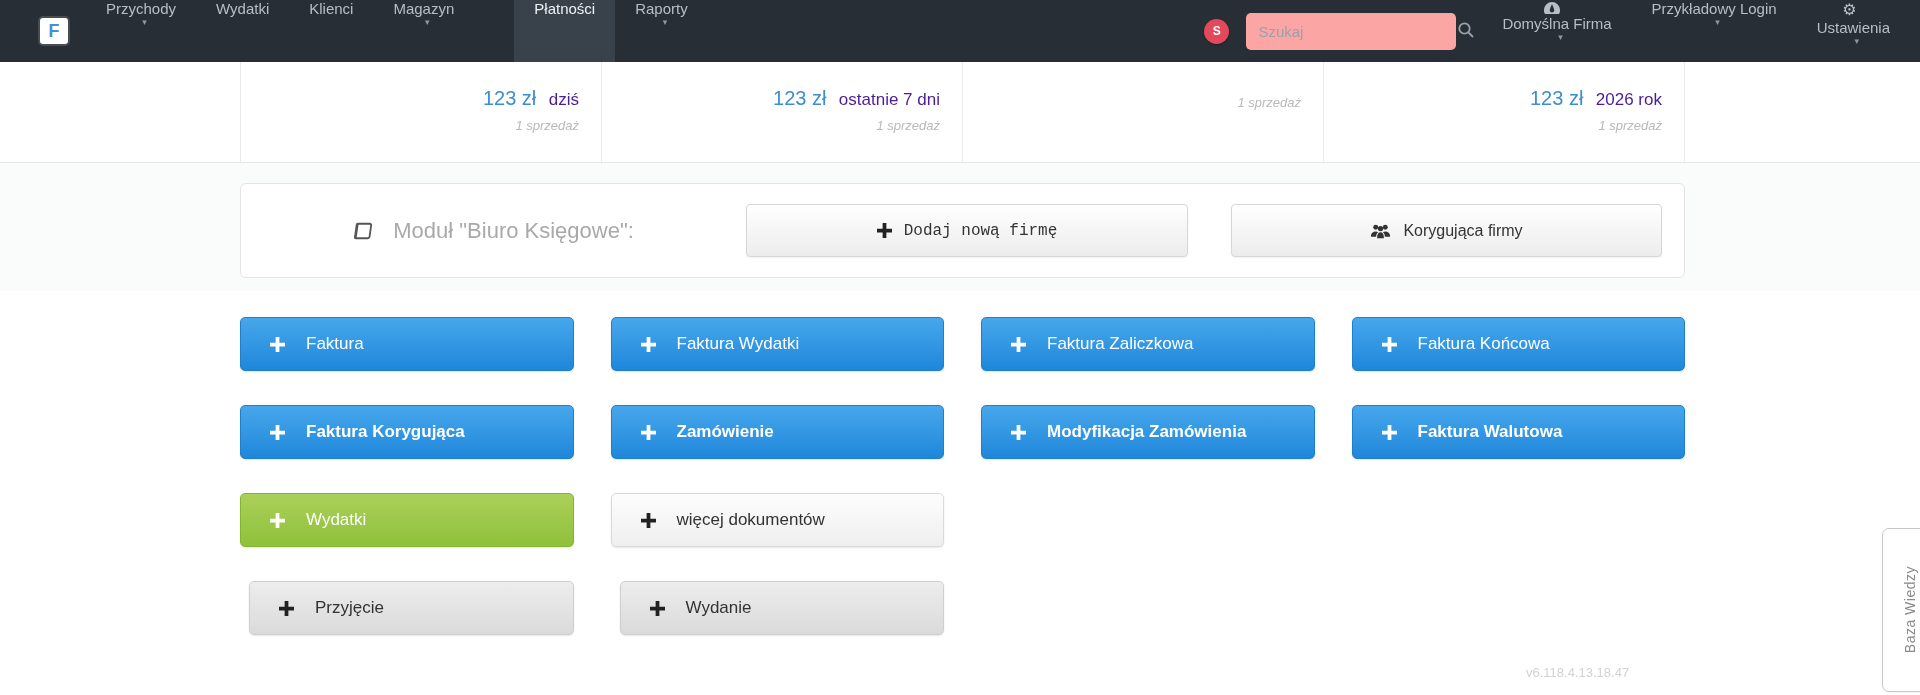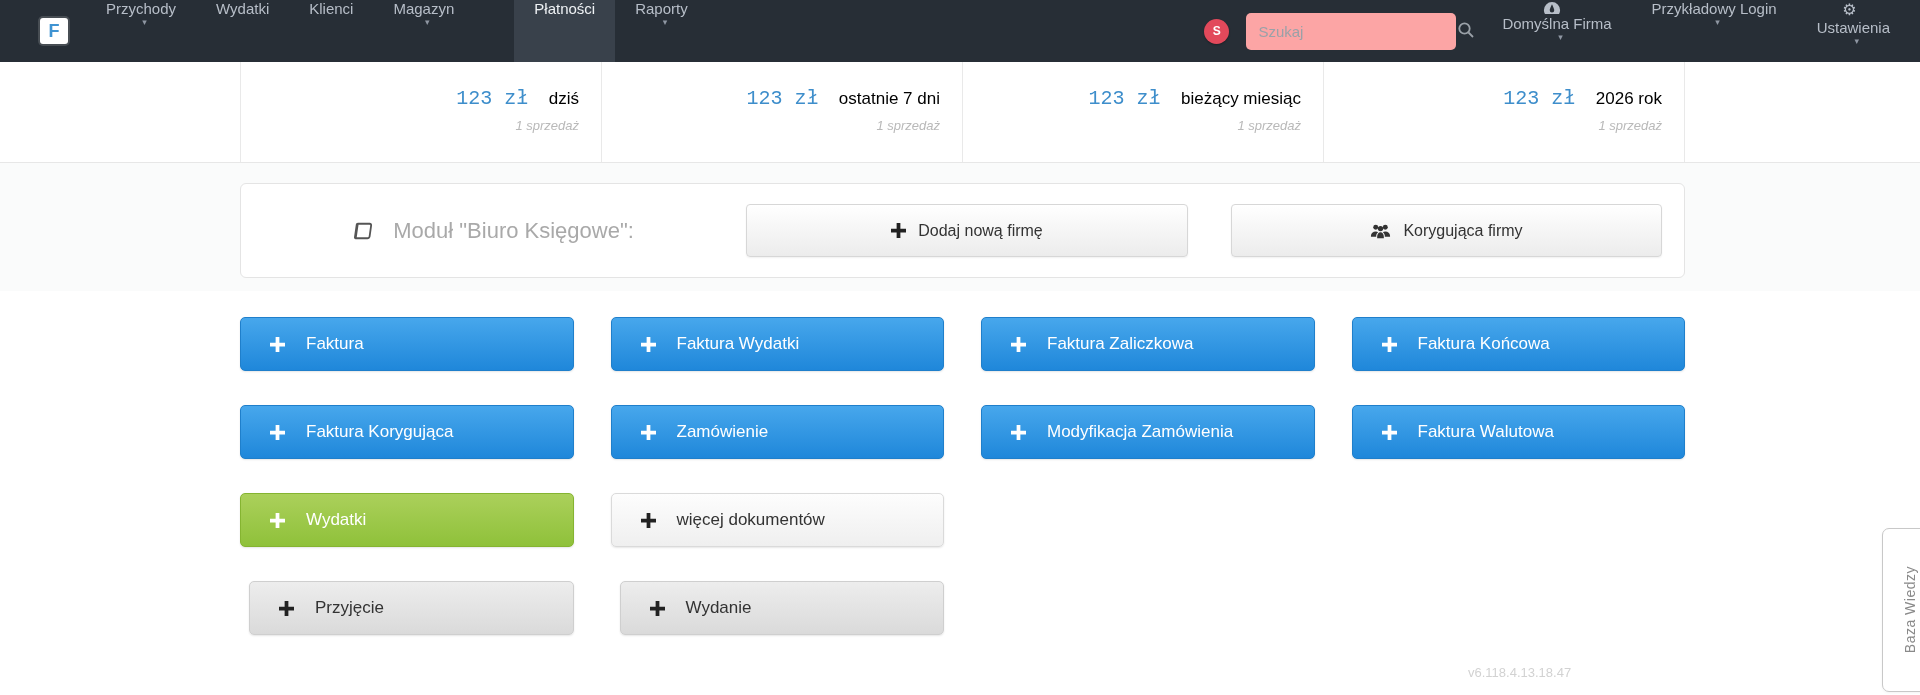--- a/index.html
+++ b/index.html
@@ -29,61 +29,61 @@
   .nav-ico { margin-right:9px; display:flex; align-items:center; }
   .gear-glyph { font-size:16px; color:#b7bec8; margin-right:8px; }
 
   
   .stats { position:absolute; top:62px; left:0; width:1920px; height:101px;
            background:#ffffff; border-bottom:1px solid #e7e7e7; }
   .stats-wrap { margin-left:240px; width:1445px; height:100%; display:flex; }
   .stat { flex:1; border-left:1px solid #e9e9e9; padding:25px 22px 0 0; text-align:right; }
   .stat:last-child { border-right:1px solid #e9e9e9; }
   .stat-line1 { white-space:nowrap; }
-  .stat-value { color:#3e8ecb; font-size:20px; cursor:pointer;font-family:Liberation Mono, monospace; }
-  .stat-label { color:#000000; font-size:17px; margin-left:16px; }
+  .stat-value { color:#3e8ecb; font-size:20px; cursor:pointer; }
+  .stat-label { color:#4c1d95; font-size:17px; margin-left:8px; }
   .stat-sub { color:#b9b9b9; font-size:13px; font-style:italic; margin-top:8px; }
 
   
   .module-band { position:absolute; top:163px; left:0; width:1920px; height:144px;
                  background:#fafbfb; border-bottom:1px solid #f0f0f0; }
   .module-card { margin-left:240px; margin-top:20px; width:1445px; height:95px;
                  background:#ffffff; border:1px solid #e4e4e4; border-radius:6px;
                  display:flex; align-items:center; }
   .module-title { width:505px; text-align:center; color:#a9a9a9; font-size:22px; white-space:nowrap; }
   .module-title svg { vertical-align:-3px; margin-right:12px; }
   .btn-light { height:53px; border-radius:4px; border:1px solid #d7d7d7;
                background:linear-gradient(180deg,#ffffff 0%,#ececec 100%);
                box-shadow:0 1px 2px rgba(0,0,0,0.06);
                color:#333; font-size:16px; display:flex; align-items:center; justify-content:center;
                cursor:pointer; white-space:nowrap; }
-  .btn-addfirm { width:442px; }
+  .btn-addfirm { width:442px;font-family:Liberation Mono, monospace; }
   .btn-firms { width:431px; margin-left:43px; }
   .btn-light svg { margin-right:12px; }
 
   
   .content { position:absolute; top:291px; left:0; width:1920px; height:388px; background:#fff; }
   .grid { margin-left:240px; width:1445px; padding-top:26px;
           display:grid; grid-template-columns:repeat(4,1fr); gap:34px 37px; }
   .abtn { height:54px; border-radius:5px; font-size:17px; display:flex; align-items:center;
           padding-left:29px; cursor:pointer; white-space:nowrap;
           box-shadow:0 1px 2px rgba(0,0,0,0.10); }
   .abtn svg { margin-right:21px; flex:none; }
   .abtn.blue  { background:linear-gradient(180deg,#47a7ec 0%,#1f87da 100%);
                 border:1px solid #1f7fcb; color:#ffffff; }
   .abtn.green { background:linear-gradient(180deg,#abd05b 0%,#8fc13a 100%);
                 border:1px solid #85b431; color:#ffffff; }
   .abtn.light { background:linear-gradient(180deg,#fdfdfd 0%,#efefef 100%);
                 border:1px solid #dadada; color:#333; }
   .abtn.gray  { background:linear-gradient(180deg,#ededed 0%,#dadada 100%);
                 border:1px solid #cfcfcf; color:#333;margin-left:9px; }
-  .r1{grid-row:1;} .r2{grid-row:2;} .r3{grid-row:3;} .r4{grid-row:4;}
+  .r1{grid-row:1;} .r2{grid-row:2;font-weight:bold;} .r3{grid-row:3;} .r4{grid-row:4;}
   .c1{grid-column:1;} .c2{grid-column:2;} .c3{grid-column:3;} .c4{grid-column:4;}
 
-  .version { position:absolute; top:665px; left:1468px; color:#d2d2d2; font-size:13px; }
+  .version { position:absolute; top:665px; left:1526px; color:#d2d2d2; font-size:13px; }
 
   
   .kb-tab { position:absolute; top:528px; right:-10px; width:48px; height:164px;
             background:#ffffff; border:1px solid #c8c8c8; border-radius:7px;
             display:flex; align-items:center; justify-content:center; cursor:pointer;
             box-shadow:0 1px 3px rgba(0,0,0,0.05); }
   .kb-tab span { writing-mode:vertical-rl; transform:rotate(180deg);
                  color:#8a8a8a; font-size:14px; letter-spacing:0.5px; padding-right:8px; }
 </style>
 </head>
@@ -160,24 +160,20 @@
       <div class="stat-sub">1 sprzedaż</div>
     </div>
     <div class="stat">
       <div class="stat-line1">
         <span class="stat-value">123 zł</span>
         <span class="stat-label">ostatnie 7 dni</span>
       </div>
       <div class="stat-sub">1 sprzedaż</div>
     </div>
     <div class="stat">
-      <div class="stat-line1">
-        <span class="stat-value">123 zł</span>
-        <span class="stat-label">bieżący miesiąc</span>
-      </div>
       <div class="stat-sub">1 sprzedaż</div>
     </div>
     <div class="stat">
       <div class="stat-line1">
         <span class="stat-value">123 zł</span>
         <span class="stat-label">2026 rok</span>
       </div>
       <div class="stat-sub">1 sprzedaż</div>
     </div>
   </div>

